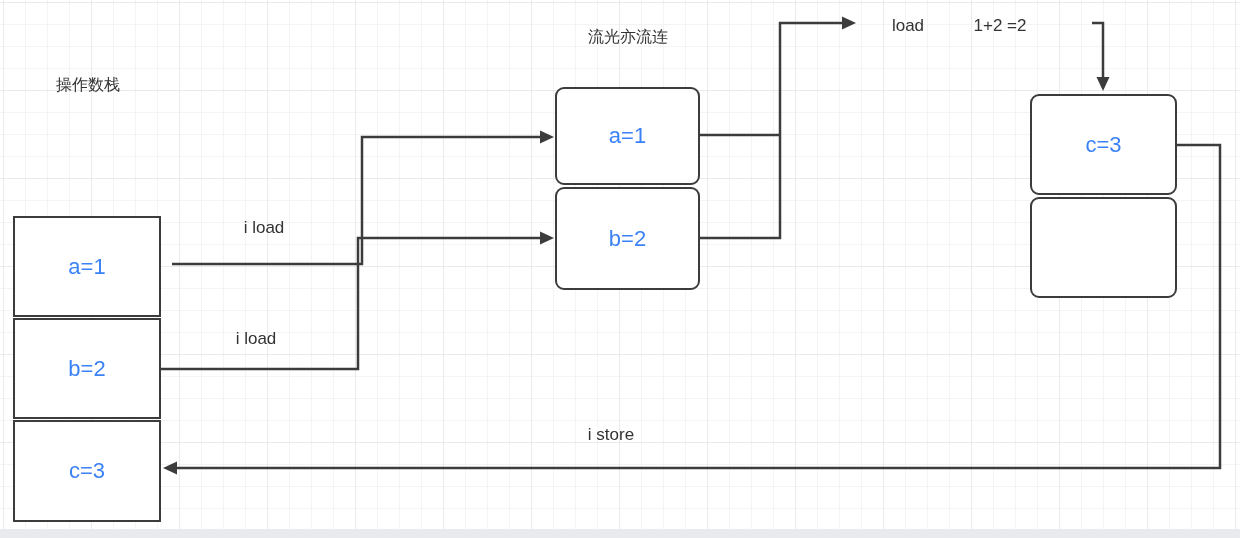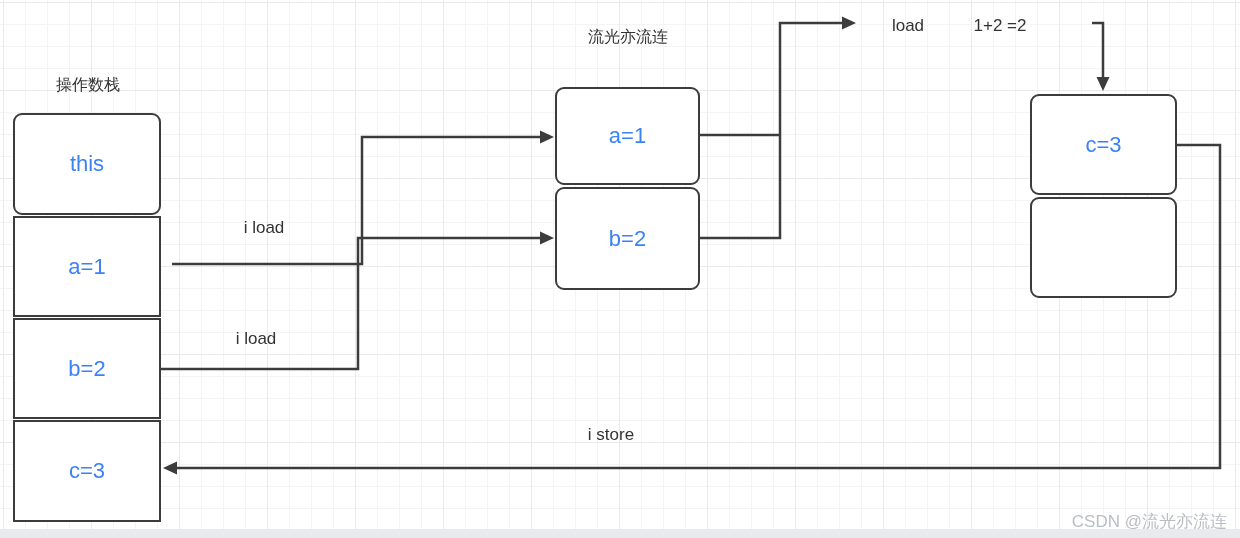--- a/index.html
+++ b/index.html
@@ -73,35 +73,33 @@
       <polygon points="1096.5,77 1109.5,77 1103,91"></polygon>
     </g>
 
     <g>
       <path d="M1177,145 H1220 V468 H177"></path>
       <polygon points="177,461.5 177,474.5 163,468"></polygon>
     </g>
   </svg>
 
   <div class="lbl title" style="left:38px;top:75px;width:100px;">操作数栈</div>
-  <div class="node rounded" style="left:13px;top:113px;width:148px;height:102px;">this</div>
   <div class="node" style="left:13px;top:216px;width:148px;height:101px;">a=1</div>
   <div class="node" style="left:13px;top:318px;width:148px;height:101px;">b=2</div>
   <div class="node" style="left:13px;top:420px;width:148px;height:102px;">c=3</div>
 
   <div class="lbl title" style="left:578px;top:27px;width:100px;">流光亦流连</div>
   <div class="node rounded" style="left:555px;top:87px;width:145px;height:98px;">a=1</div>
   <div class="node rounded" style="left:555px;top:187px;width:145px;height:103px;">b=2</div>
 
   <div class="node rounded" style="left:1030px;top:94px;width:147px;height:101px;">c=3</div>
   <div class="node rounded" style="left:1030px;top:197px;width:147px;height:101px;"></div>
 
   <div class="lbl" style="left:214px;top:218px;width:100px;">i load</div>
   <div class="lbl" style="left:206px;top:329px;width:100px;">i load</div>
   <div class="lbl" style="left:868px;top:16px;width:80px;">load</div>
   <div class="lbl" style="left:950px;top:16px;width:100px;">1+2 =2</div>
   <div class="lbl" style="left:561px;top:425px;width:100px;">i store</div>
 
-  <div class="watermark" style="left:1037px;top:510px;width:190px;">CSDN @流光亦流连</div>
 
   <div class="bottom-bar"></div>
 
 </div>
 
 </body></html>

